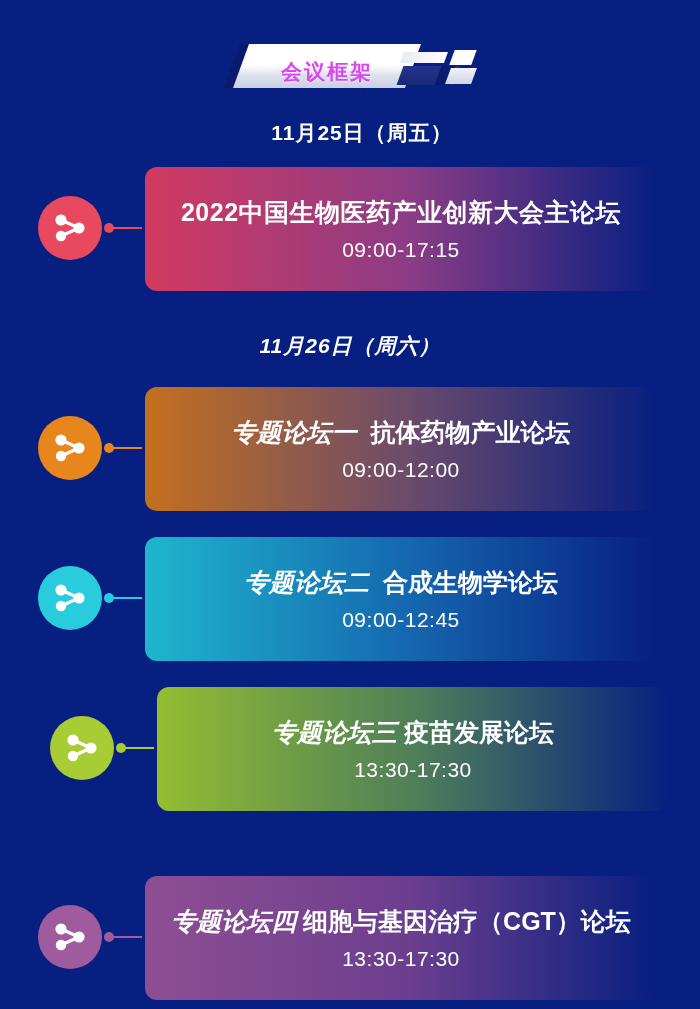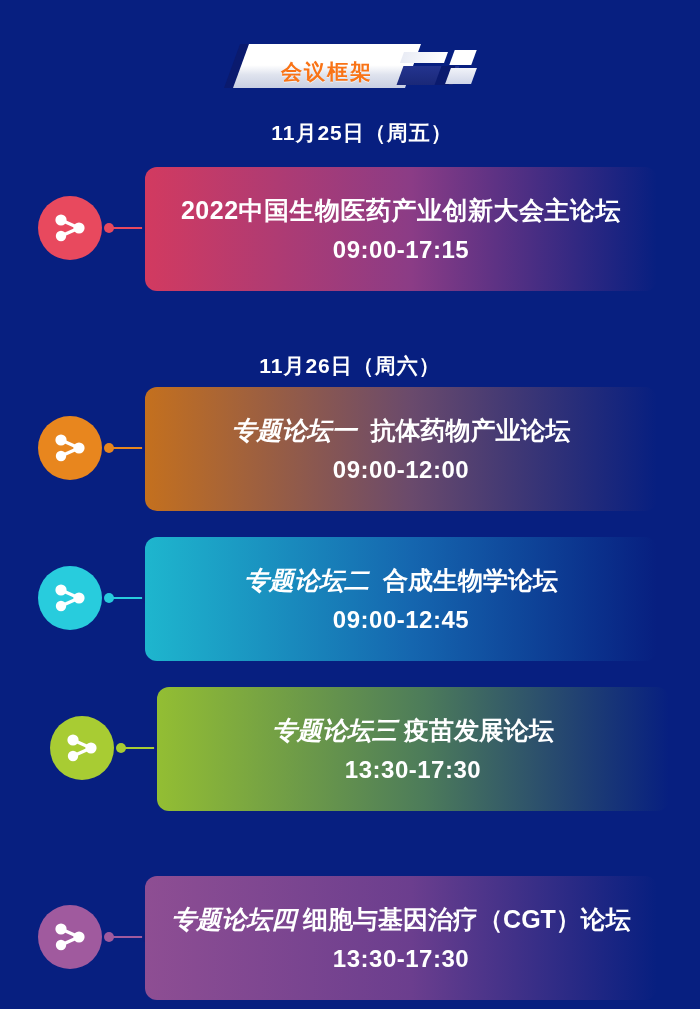--- a/index.html
+++ b/index.html
@@ -38,21 +38,21 @@
     position: absolute;
     left: 241px;
     top: 0px;
     width: 172px;
     height: 56px;
     display: flex;
     align-items: center;
     justify-content: center;
     font-size: 21px;
     font-weight: bold;
-    color: #f97316;
+    color: #d946ef;
     letter-spacing: 2px;
     text-shadow: 0 1px 0 rgba(255,255,255,0.6);
   }
   
   .slash {
     position: absolute;
     transform: skewX(-20deg);
   }
   .slash.s1 { left: 400px; top: 22px;  width: 56px; height: 19px; background: linear-gradient(180deg,#24348f 0%, #1a2878 100%); }
   .slash.s2 { left: 402px; top: 8px;   width: 44px; height: 11px; background: linear-gradient(90deg,#e9ecf5 0%, #ffffff 100%); }
@@ -66,21 +66,21 @@
     position: absolute;
     left: 0;
     width: 700px;
     text-align: center;
     color: #ffffff;
     font-size: 21px;
     font-weight: bold;
     letter-spacing: 1px;
   }
   .date-row.d1 { top: 119px; margin-left: 12px; }
-  .date-row.d2 { top: 352px; }
+  .date-row.d2 { top: 332px; font-style: italic; }
 
   
   .row {
     position: absolute;
     left: 0;
     width: 700px;
     height: 124px;
   }
   .row.r1 { top: 167px; }
   .row.r2 { top: 387px; border-radius: 18px; }
@@ -159,22 +159,22 @@
   }
   .card-title.italic {
     font-style: italic;
     letter-spacing: 0px;
   }
   .card-title .reg {
     font-style: normal;
   }
   .card-time {
     color: #ffffff;
-    font-size: 24px;
-    font-weight: bold;
+    font-size: 21px;
+    font-weight: normal;
     letter-spacing: 0.5px;
   }
 </style>
 </head>
 <body style="background: rgb(7, 31, 128);">
 
 <div class="banner">
   <div class="slash s6"></div>
   <div class="banner-plate"></div>
   <div class="banner-label">会议框架</div>

